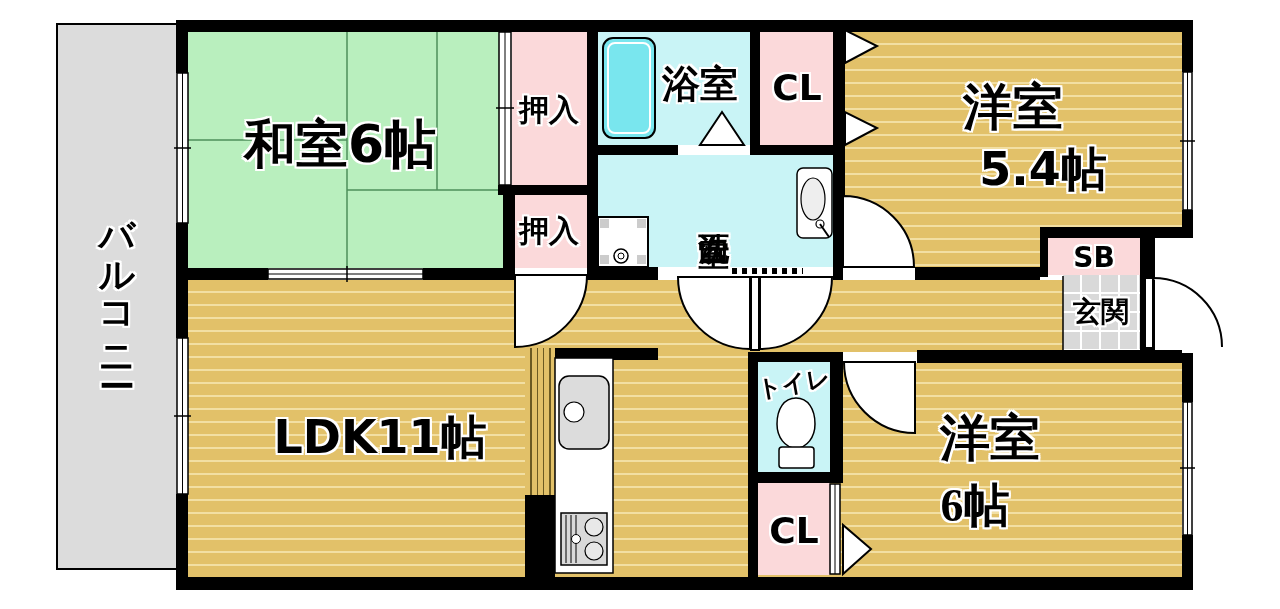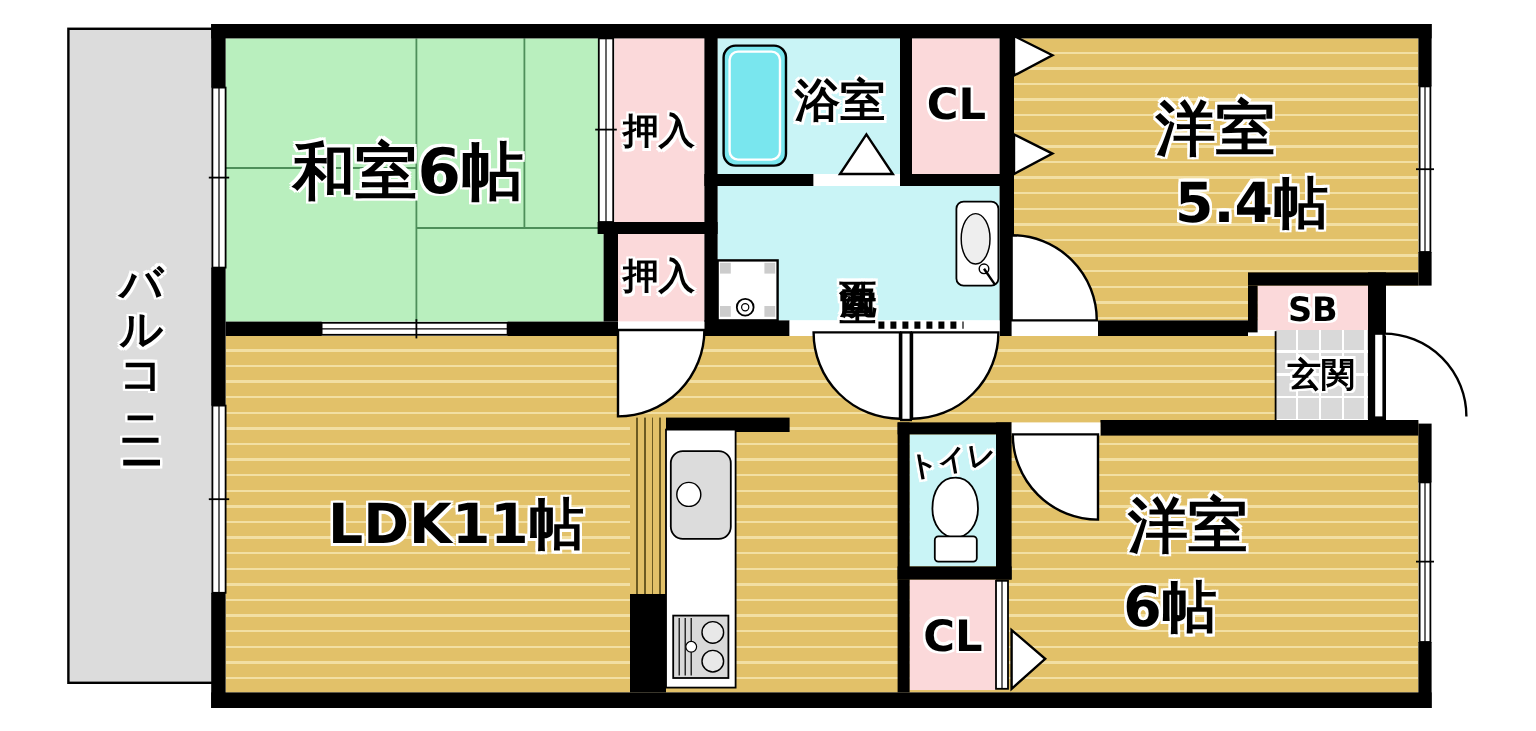--- a/index.html
+++ b/index.html
@@ -205,14 +205,14 @@
   <div class="lbl" style="left:797px;top:88px;font-size:36px;">CL</div>
   <div class="lbl vert" style="left:714px;top:211px;font-size:31px;">洗面室</div>
   <div class="lbl" style="left:1013px;top:107px;font-size:50px;">洋室</div>
   <div class="lbl" style="left:1016px;top:169px;font-size:46px;margin-left:27px;">5.4帖</div>
   <div class="lbl" style="left:1094px;top:258px;font-size:28px;">SB</div>
   <div class="lbl" style="left:1101px;top:312px;font-size:28px;">玄関</div>
   <div class="lbl" style="left:380px;top:437px;font-size:46px;text-align:center;">LDK11帖</div>
   <div class="lbl" style="left:794px;top:384px;font-size:24px;transform:translate(-50%,-50%) rotate(-10deg);">トイレ</div>
   <div class="lbl" style="left:794px;top:531px;font-size:36px;">CL</div>
   <div class="lbl" style="left:990px;top:438px;font-size:50px;">洋室</div>
-  <div class="lbl" style="left:975px;top:506px;font-size:46px;">6帖</div>
+  <div class="lbl" style="left:975px;top:506px;font-size:46px;font-family:Liberation Serif, serif;">6帖</div>
 </div>
 
 </body></html>

